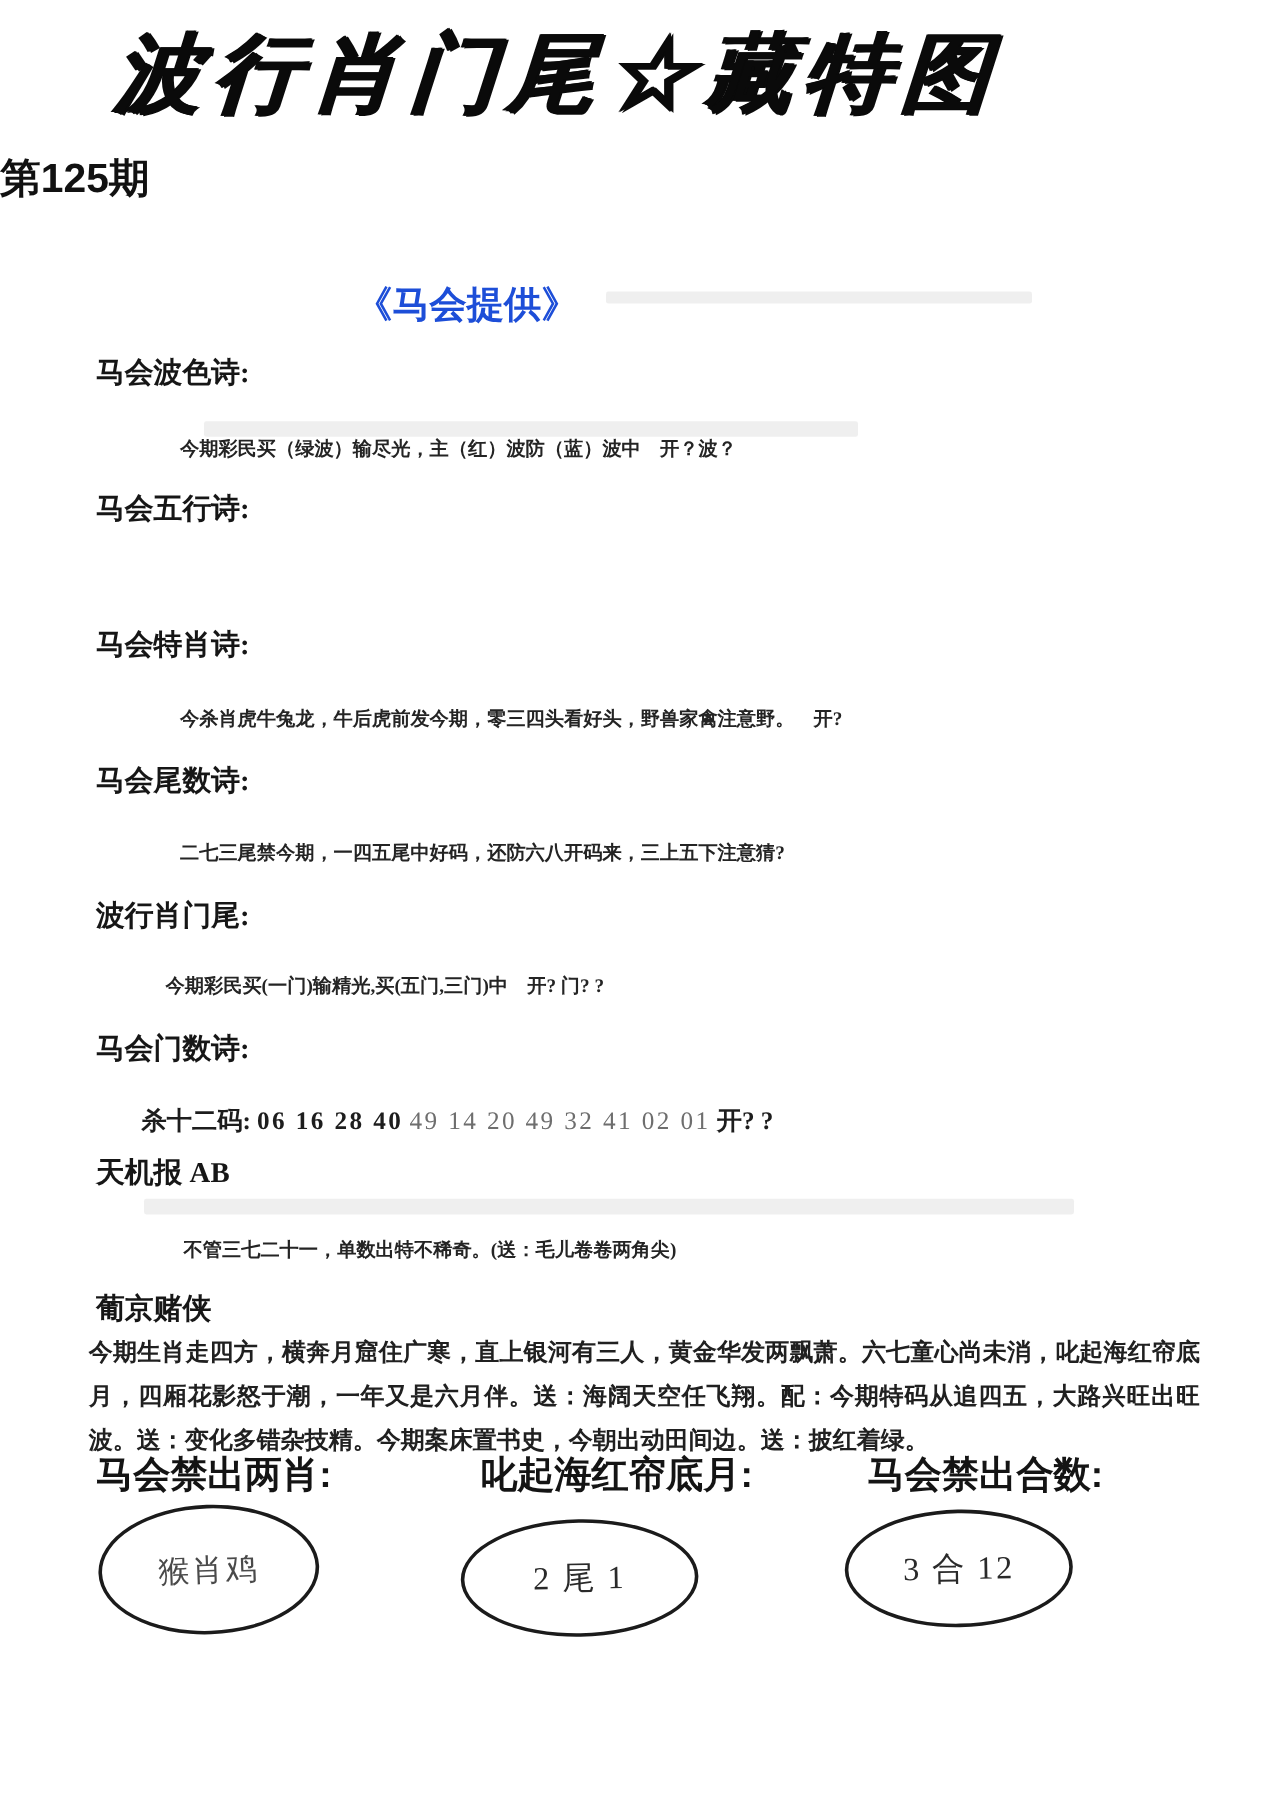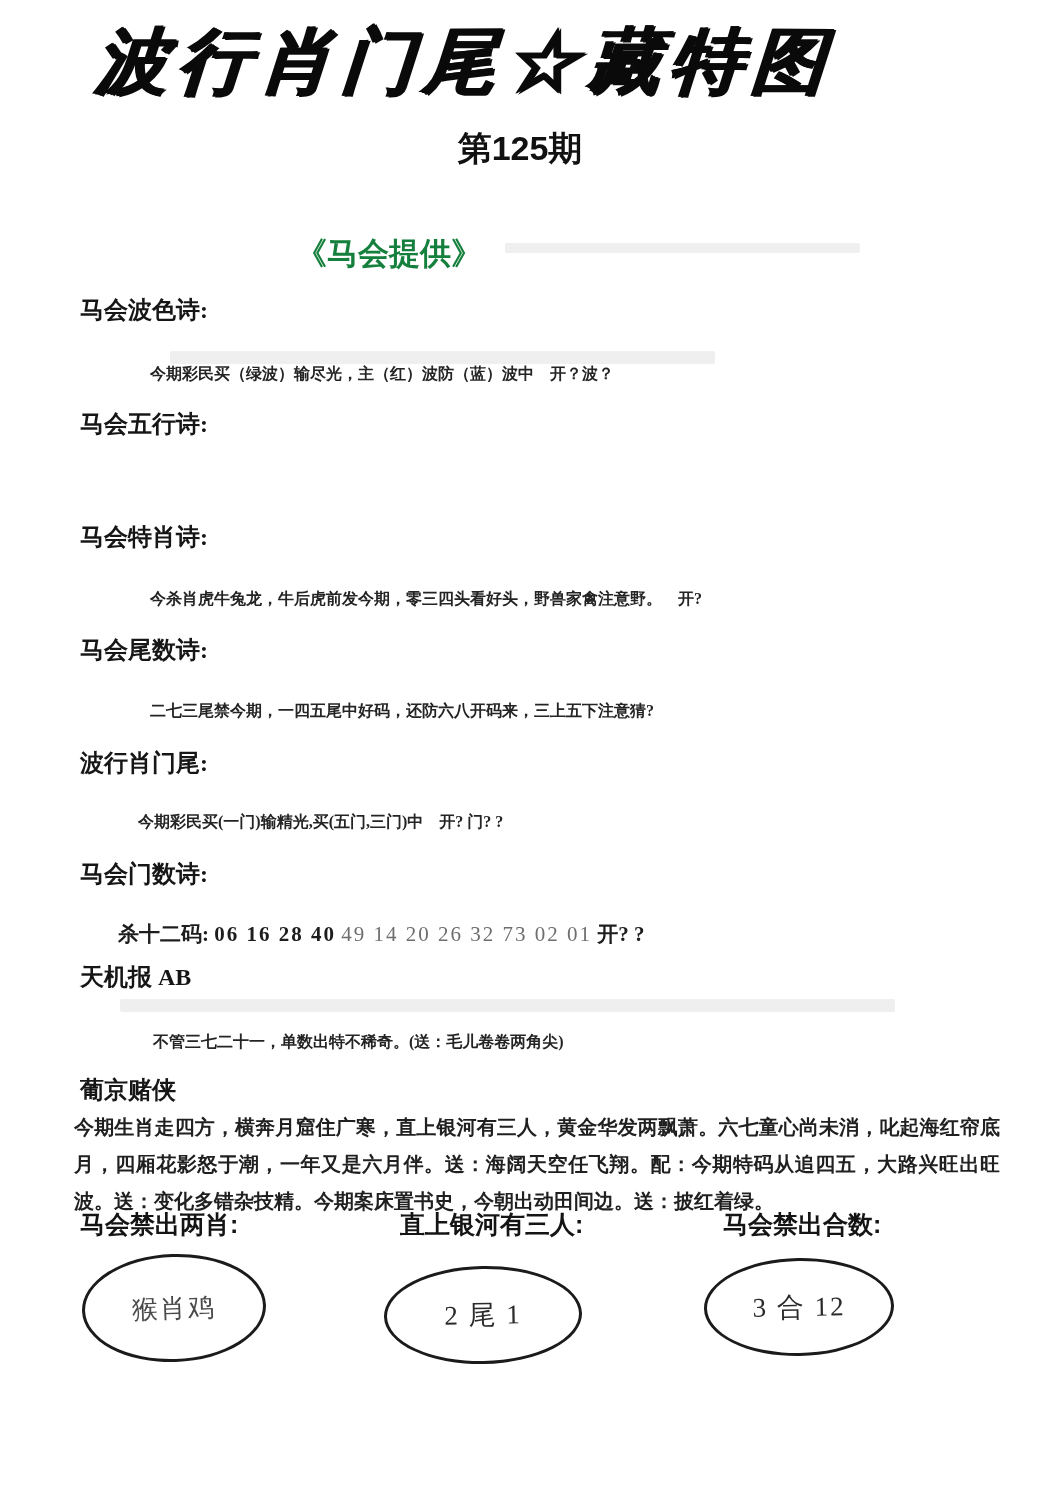--- a/index.html
+++ b/index.html
@@ -21,41 +21,40 @@
     font-style:italic;
     letter-spacing:10px;
     color:#0a0a0a;
     transform:skewX(-4deg);
     text-shadow:2px 1px 0 #0a0a0a, -1px 0 0 #0a0a0a;
     white-space:nowrap;
   }
   .issue{
     position:absolute;
     top:126px; left:0; width:1040px;
-    text-align:center;
     font-family:"Liberation Sans", sans-serif;
     font-size:34px;
     font-weight:bold;
     color:#111;
   }
   .result{
     position:absolute;
     top:189px; left:481px;
     font-family:"Liberation Sans", sans-serif;
     font-size:27px;
     font-weight:bold;
     color:#ee1111;
     white-space:nowrap;
   }
   .provider{
     position:absolute;
     top:233px; left:296px;
     font-size:31px;
     font-weight:600;
-    color:#15803d;
+    color:#1d4ed8;
     white-space:nowrap;
   }
   .h{
     position:absolute;
     left:80px;
     font-size:24px;
     font-weight:bold;
     color:#161616;
     white-space:nowrap;
   }
@@ -87,21 +86,21 @@
     font-weight:bold;
     line-height:37px;
     color:#202020;
     text-align:justify;
     word-break:break-all;
   }
   .blabel{
     position:absolute;
     top:1208px;
     font-family:"Liberation Sans", sans-serif;
-    font-size:25px;
+    font-size:31px;
     font-weight:bold;
     color:#141414;
     white-space:nowrap;
   }
   .oval{
     position:absolute;
     border:3px solid #1b1b1b;
     border-radius:50%;
     display:flex;
     align-items:center;
@@ -152,32 +151,32 @@
   <div class="h" style="top:634px">马会尾数诗:</div>
   <div class="p" style="top:701px; left:150px">二七三尾禁今期，一四五尾中好码，还防六八开码来，三上五下注意猜?</div>
 
   <div class="h" style="top:747px">波行肖门尾:</div>
   <div class="p" style="top:812px; left:138px">今期彩民买(一门)输精光,买(五门,三门)中　开? 门? ?</div>
 
   <div class="h" style="top:858px">马会门数诗:</div>
   <div class="killline">
     <span>杀十二码:</span>
     <span class="strong">06 16 28 40</span>
-    <span class="light">49 14 20 26 32 73 02 01</span>
+    <span class="light">49 14 20 49 32 41 02 01</span>
     <span>开? ?</span>
   </div>
 
   <div class="h" style="top:961px">天机报 AB</div>
   <div class="p" style="top:1032px; left:153px">不管三七二十一，单数出特不稀奇。(送：毛儿卷卷两角尖)</div>
 
   <div class="h" style="top:1074px">葡京赌侠</div>
   <div class="para">今期生肖走四方，横奔月窟住广寒，直上银河有三人，黄金华发两飘萧。六七童心尚未消，叱起海红帘底月，四厢花影怒于潮，一年又是六月伴。送：海阔天空任飞翔。配：今期特码从追四五，大路兴旺出旺波。送：变化多错杂技精。今期案床置书史，今朝出动田间边。送：披红着绿。</div>
 
   <div class="blabel" style="left:80px">马会禁出两肖:</div>
-  <div class="blabel" style="left:400px">直上银河有三人:</div>
+  <div class="blabel" style="left:400px">叱起海红帘底月:</div>
   <div class="blabel" style="left:723px">马会禁出合数:</div>
 
   <div class="oval oval1">
     <span>猴肖鸡</span>
   </div>
   <div class="oval oval2">
     <span>2 尾 1</span>
   </div>
   <div class="oval oval3">
     <span>3 合 12</span>

